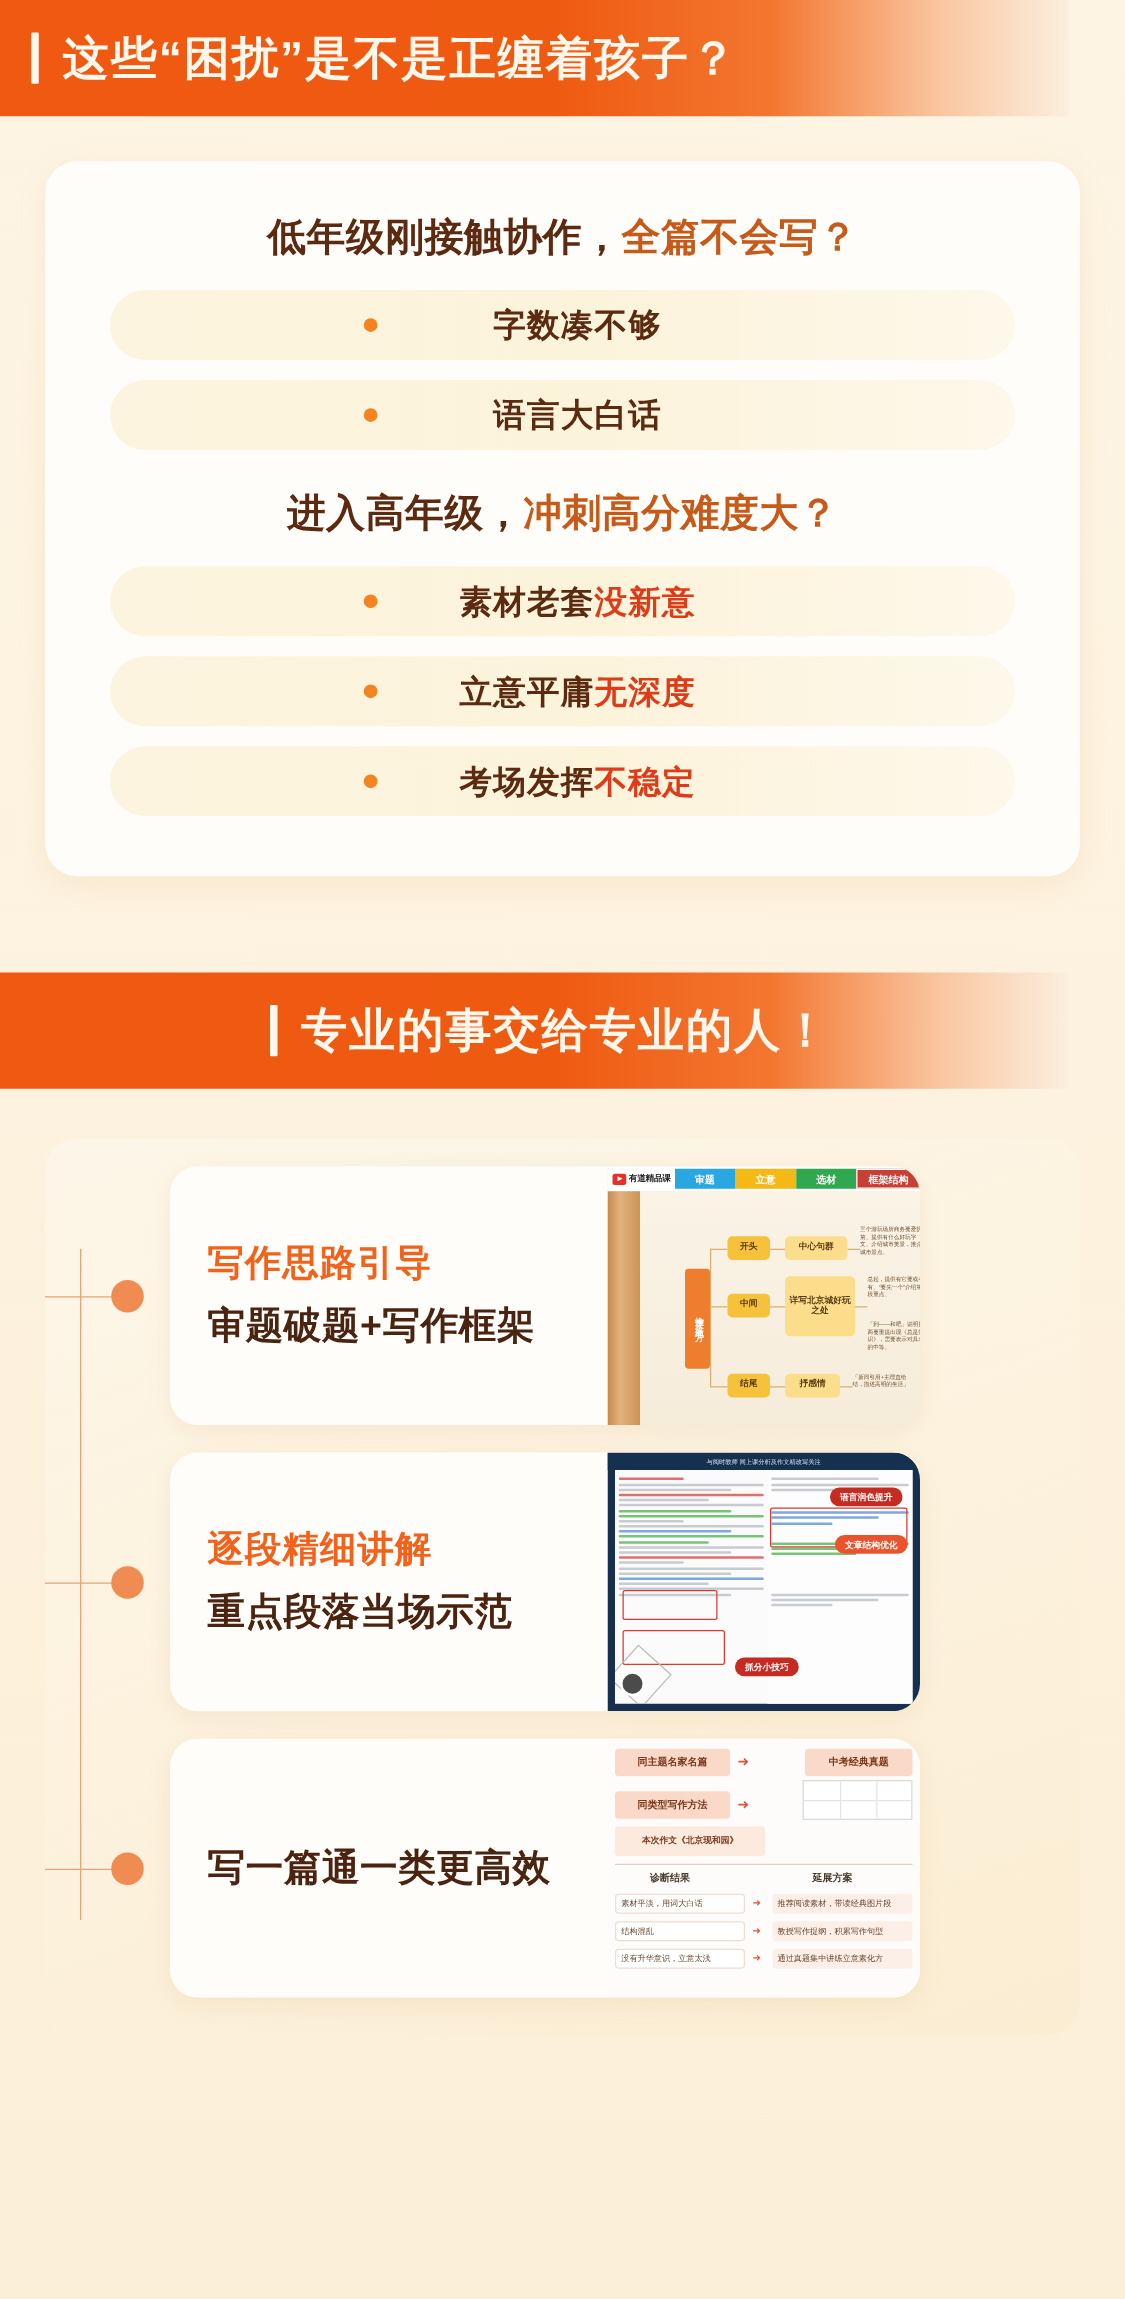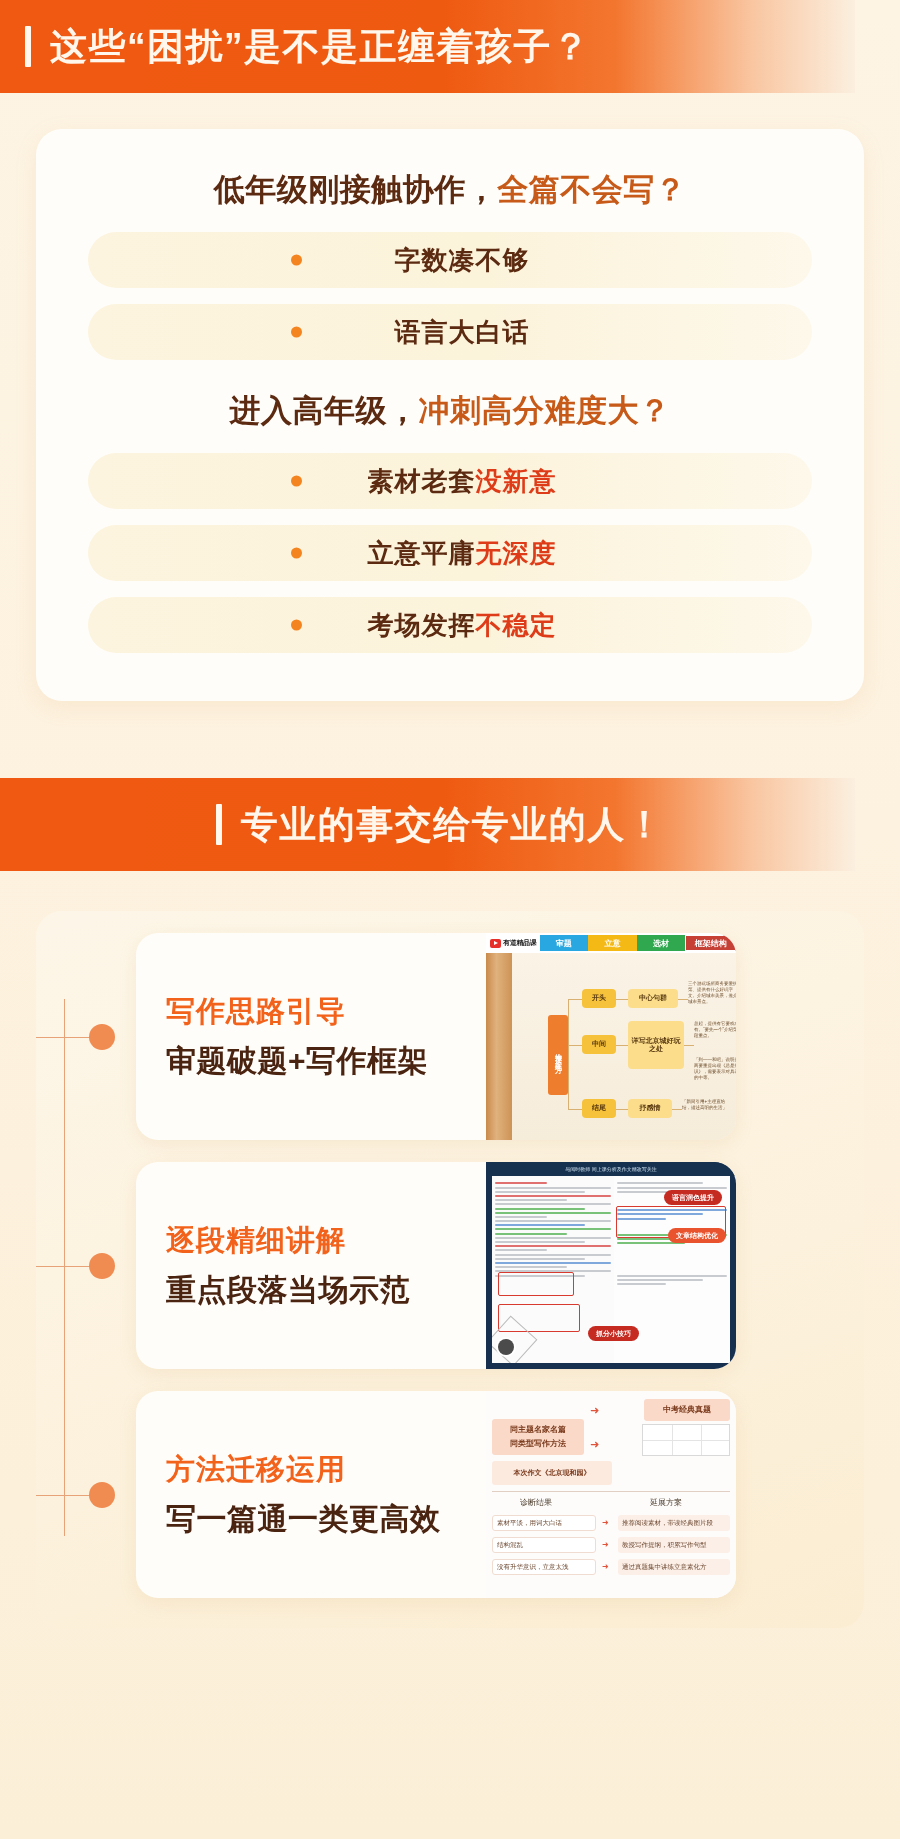--- a/index.html
+++ b/index.html
@@ -279,21 +279,21 @@
   }
   .t3 .chip.b{background:#DCE8FA;color:#2a4a7a;}
   .t3 .arw{
     position:absolute;color:#E0543B;font-size:11px;font-weight:bold;line-height:1;
   }
   .t3 .grid{
     position:absolute;border:1px solid #D9D9D9;background:#fff;
   }
   .t3 .gl{position:absolute;background:#E4E4E4;}
   .t3 .lbl{
-    position:absolute;font-size:8px;font-weight:normal;color:#4a3a2a;
+    position:absolute;font-size:8px;font-weight:bold;color:#4a3a2a;
   }
   .t3 .row{
     position:absolute;background:#FCEFE7;border-radius:3px;
     font-size:6.5px;color:#6a452e;display:flex;align-items:center;
     padding-left:4px;box-sizing:border-box;
   }
   .t3 .row.w{background:#FFFFFF;border:1px solid #F0DCD0;}
   .t3 .ra{position:absolute;color:#E0543B;font-size:8px;line-height:1;}
 </style>
 </head>
@@ -476,26 +476,25 @@
           </div>
         </div>
       </div>
     </div>
 
     <div class="feature-row">
       <div class="connector"></div>
       <div class="node"></div>
       <div class="fcard">
         <div class="ftext">
-          <div class="ftitle">方法迁移运用</div>
           <div class="fsub">写一篇通一类更高效</div>
         </div>
         <div class="thumb">
           <div class="t3">
-            <div class="chip" style="left:6px;top:8px;width:92px;height:22px;margin-top:20px;">同主题名家名篇</div>
+            <div class="chip" style="left:6px;top:8px;width:92px;height:22px;">同主题名家名篇</div>
             <div class="arw" style="left:104px;top:14px;">➜</div>
             <div class="chip b" style="right:6px;top:8px;width:86px;height:22px;background:#FAD9C8;color:#7a3a1c;">中考经典真题</div>
             <div class="grid" style="right:6px;top:33px;width:86px;height:30px;">
               <div class="gl" style="left:0;top:15px;width:100%;height:1px;"></div>
               <div class="gl" style="left:29px;top:0;width:1px;height:100%;"></div>
               <div class="gl" style="left:58px;top:0;width:1px;height:100%;"></div>
             </div>
             <div class="chip" style="left:6px;top:42px;width:92px;height:22px;">同类型写作方法</div>
             <div class="arw" style="left:104px;top:48px;">➜</div>
             <div class="chip" style="left:6px;top:70px;width:120px;height:24px;background:#FCEADF;font-size:7px;">本次作文《北京现和园》</div>

